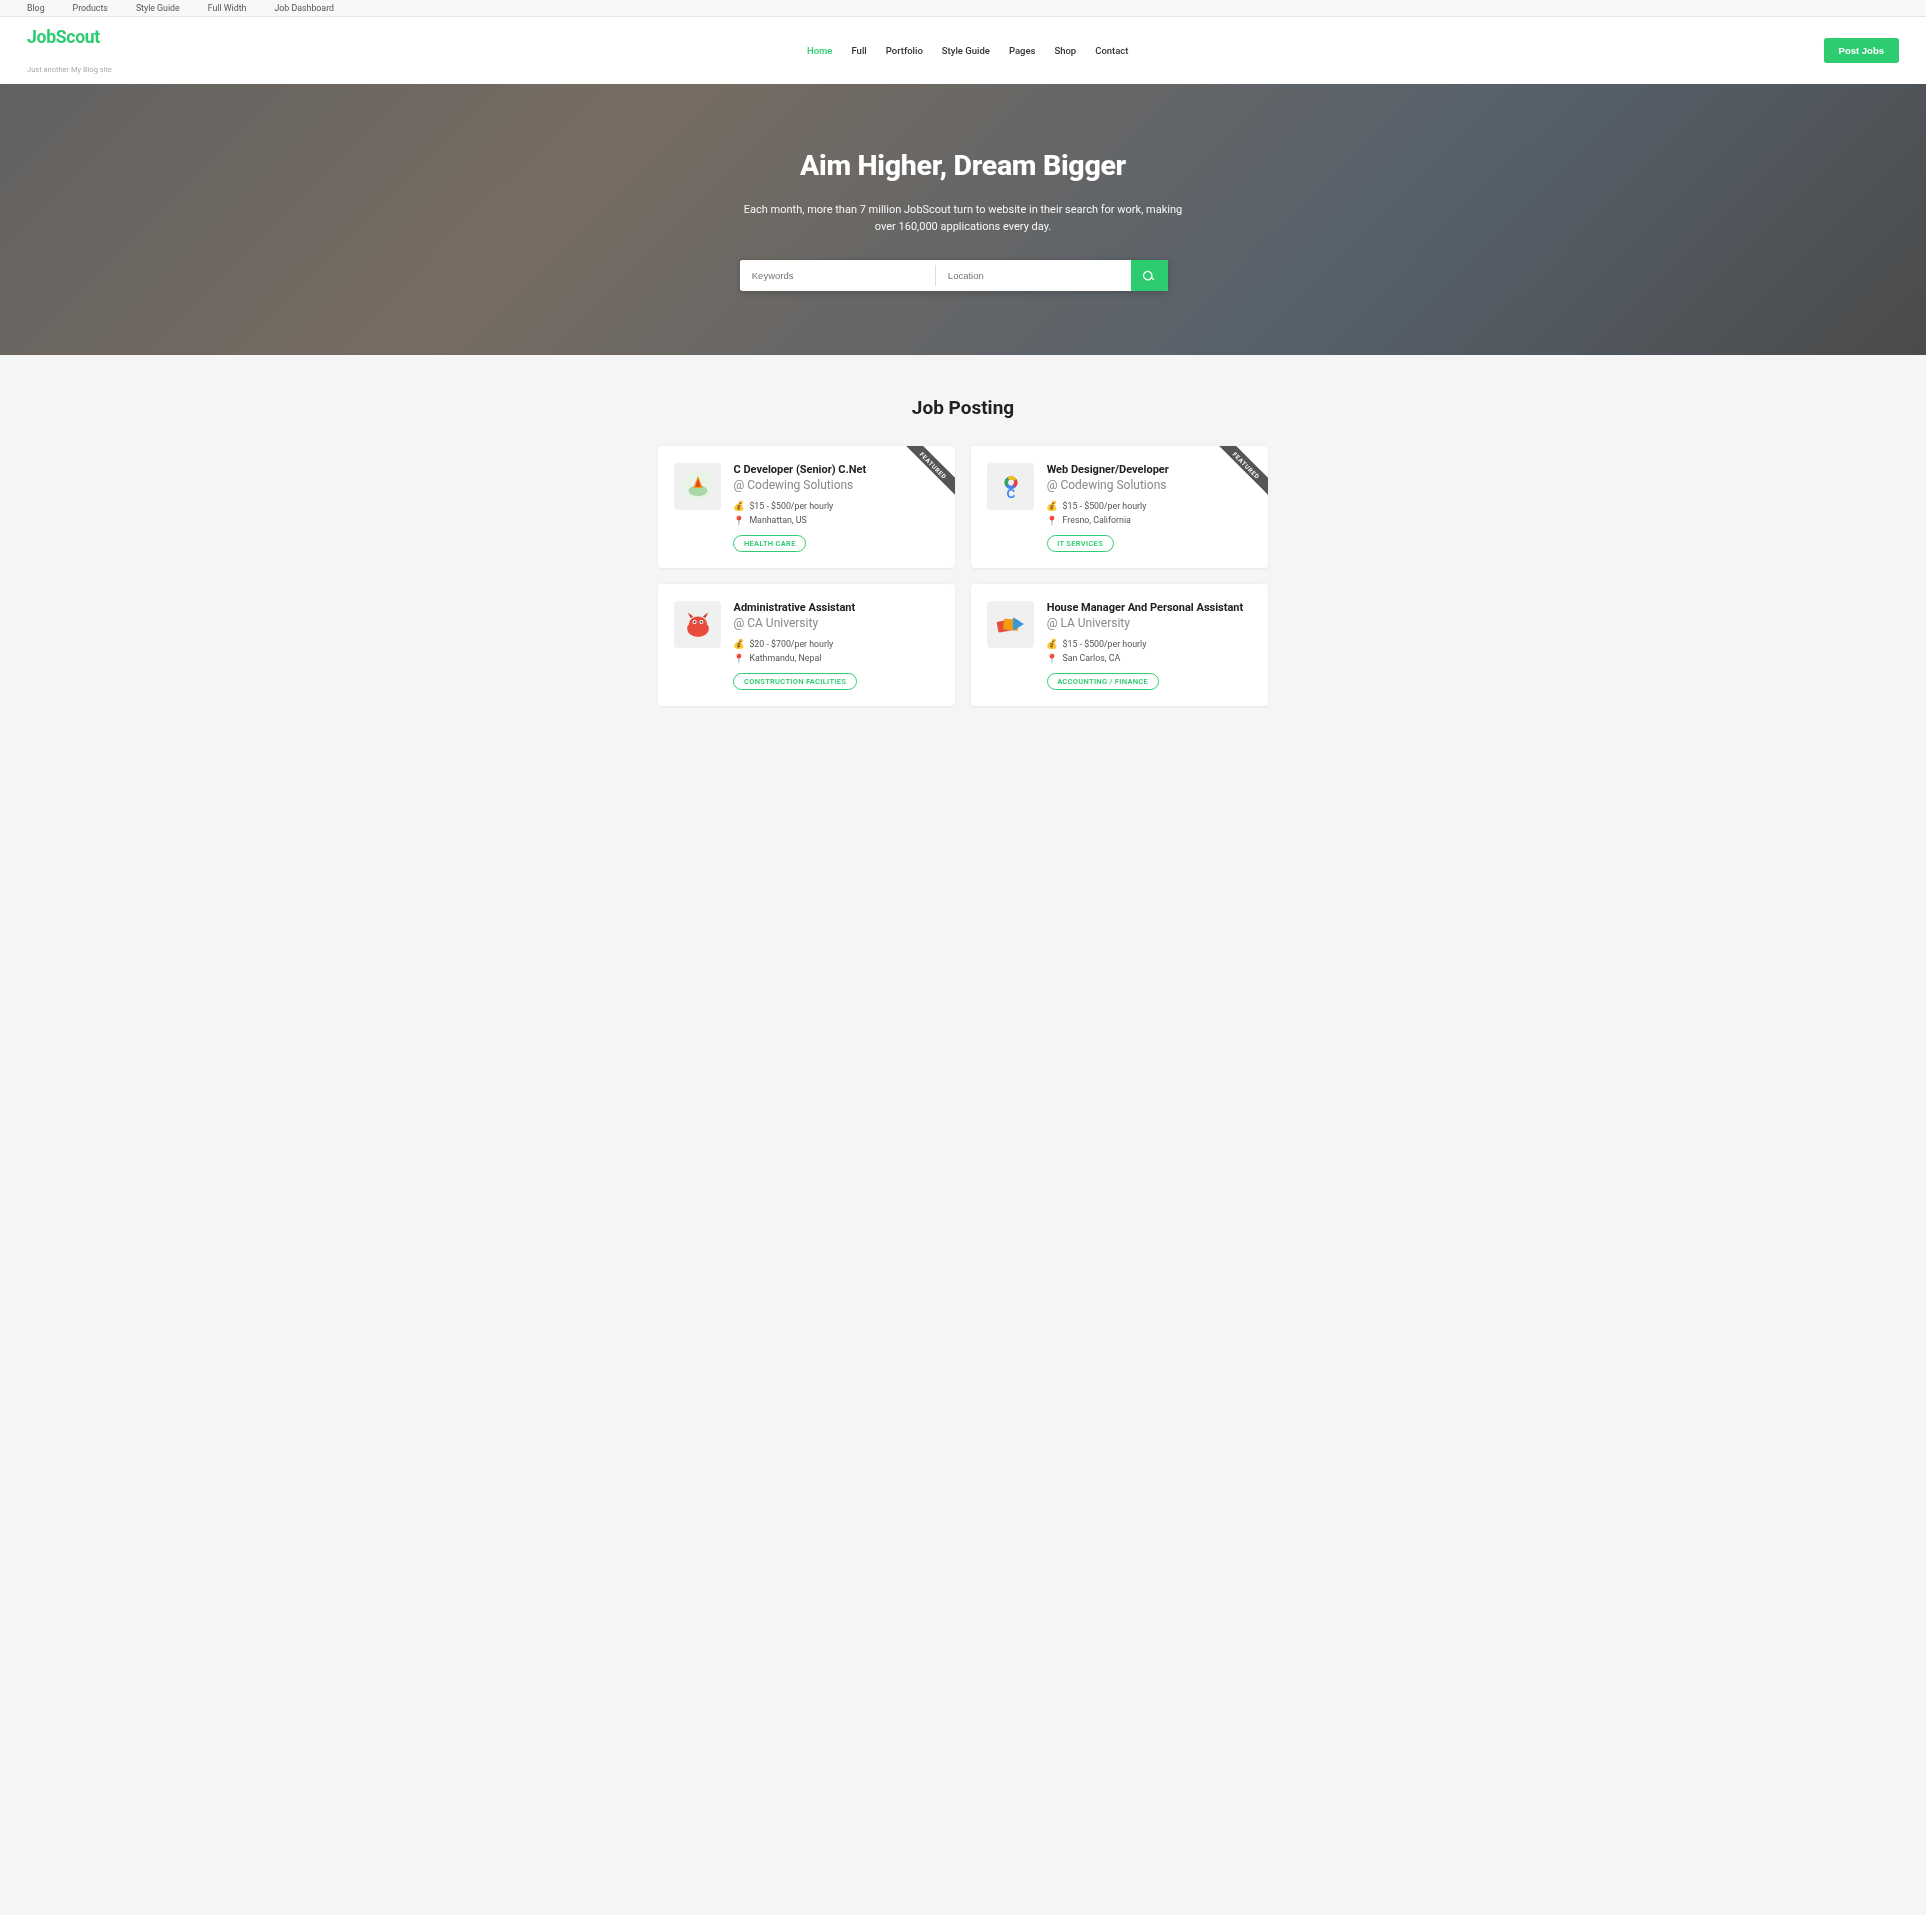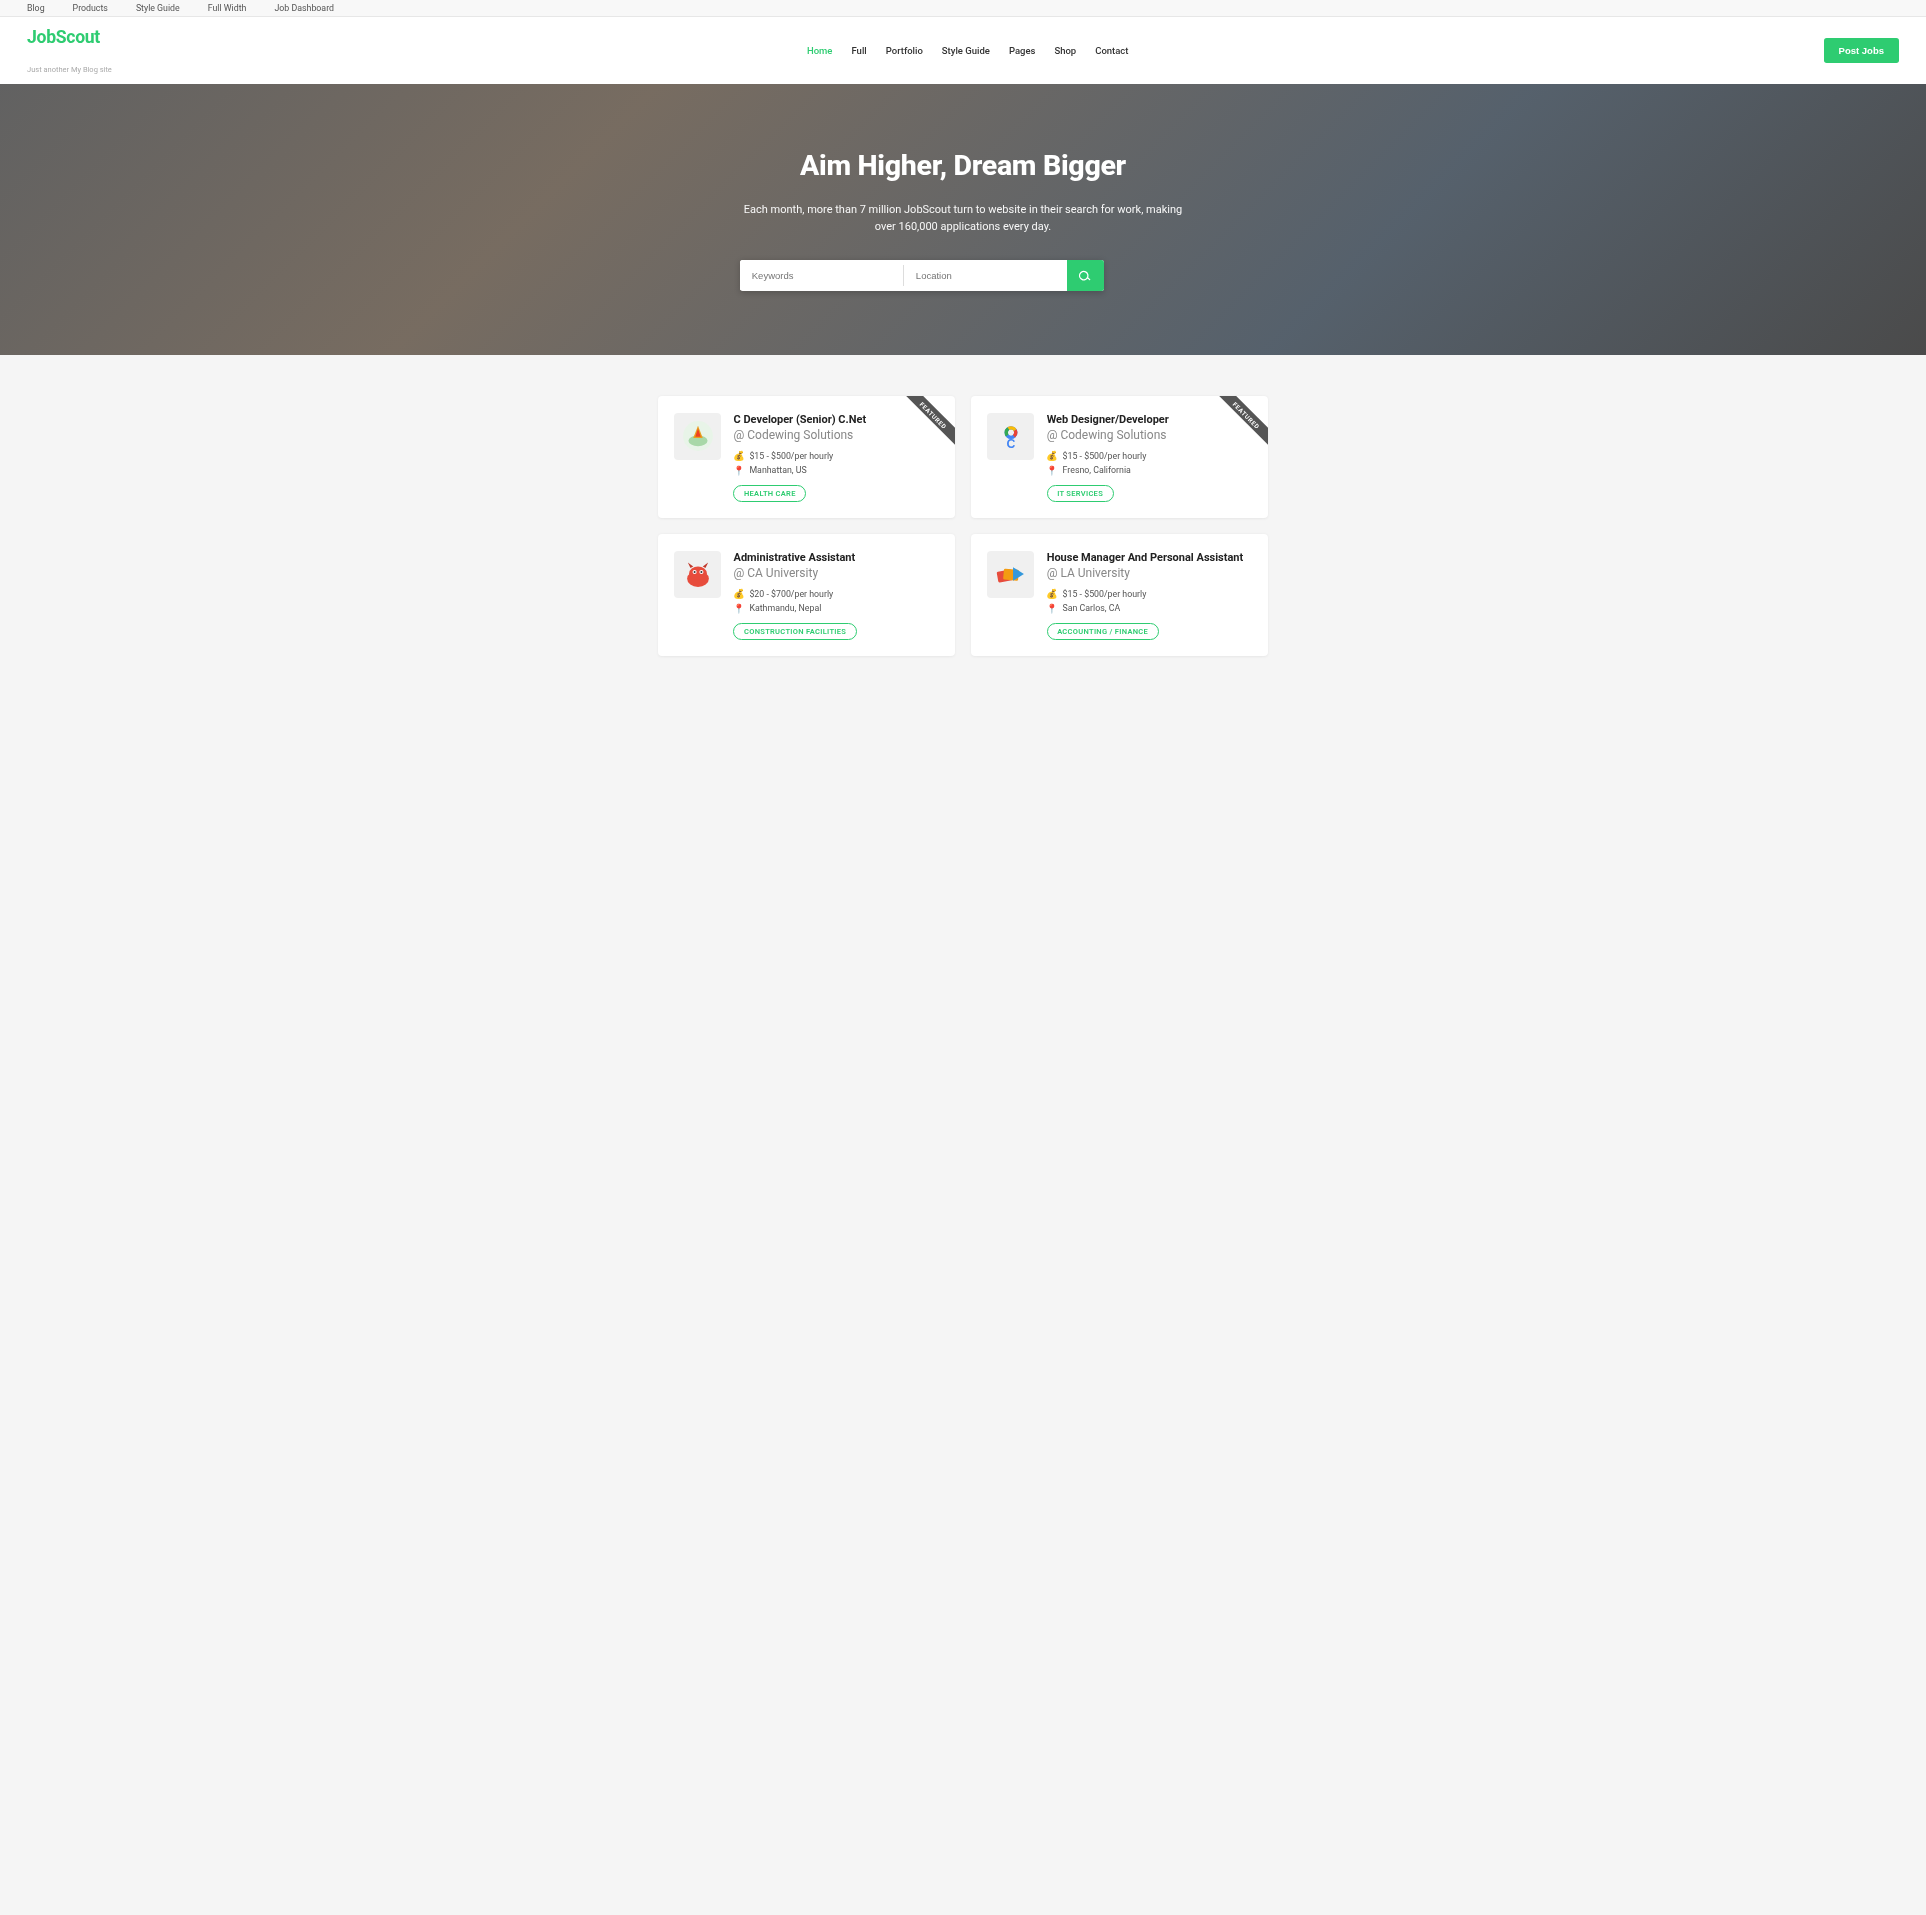--- a/index.html
+++ b/index.html
@@ -18,21 +18,21 @@
     .main-nav a { font-size: 9.5px; color: #333; text-decoration: none; font-weight: 500; text-align: center; }
     .main-nav a.active { color: #2ecc71; }
     .post-jobs-btn { background: #2ecc71; color: #fff; border: none; border-radius: 2.7px; padding: 6.8px 15px; font-size: 9.5px; font-weight: 600; cursor: pointer; }
 
     
     .hero { position: relative; height: 271px; background: linear-gradient(rgba(0,0,0,0.45), rgba(0,0,0,0.45)), #888; display: flex; flex-direction: column; align-items: center; justify-content: center; overflow: hidden; }
     .hero-bg { position: absolute; inset: 0; background: linear-gradient(135deg, #6b6b6b 0%, #8a7a6a 30%, #5a6a7a 70%, #4a4a4a 100%); opacity: 0.7; }
     .hero-content { position: relative; z-index: 1; text-align: center; color: #fff; max-width: 474px; padding: 0 13.6px; }
     .hero-title { font-size: 28.5px; font-weight: 800; margin-bottom: 19px; letter-spacing: -0.3px; }
     .hero-sub { font-size: 11px; line-height: 1.6; margin-bottom: 24px; opacity: 0.95; }
-    .search-bar { display: flex; align-items: center; background: #fff; border-radius: 2.7px; overflow: hidden; width: 364px; max-width: 100%; box-shadow: 0 1.4px 6.8px rgba(0,0,0,0.2); }
+    .search-bar { display: flex; align-items: center; background: #fff; border-radius: 2.7px; overflow: hidden; width: 428px; max-width: 100%; box-shadow: 0 1.4px 6.8px rgba(0,0,0,0.2); }
     .search-input { flex: 1; border: none; outline: none; padding: 9.5px 12.2px; font-size: 9.5px; color: #555; }
     .search-divider { width: 0.7px; height: 20.3px; background: #ddd; }
     .search-btn { background: #2ecc71; border: none; padding: 9.5px 12.2px; cursor: pointer; display: flex; align-items: center; justify-content: center; }
     .search-btn svg { width: 12.2px; height: 12.2px; fill: #fff; }
 
     
     .jobs-section { padding: 41px 54px; background: #f5f5f5; }
     .section-title { text-align: center; font-size: 19px; font-weight: 700; color: #222; margin-bottom: 27px; }
     .jobs-grid { display: grid; grid-template-columns: 1fr 1fr; gap: 16.3px; max-width: 610px; margin: 0 auto; }
 
@@ -93,20 +93,21 @@
       <button class="search-btn">
         <svg viewBox="0 0 24 24" xmlns="http://www.w3.org/2000/svg">
           <path d="M21 21l-4.35-4.35M16.65 16.65A7.5 7.5 0 1 0 2 9.5a7.5 7.5 0 0 0 14.65 7.15z" stroke="white" stroke-width="2.5" fill="none" stroke-linecap="round"></path>
         </svg>
       </button>
     </div>
   </div>
 </section>
 
 <section class="jobs-section">
+  <h2 class="section-title">Job Posting</h2>
   <div class="jobs-grid" id="jobs-grid">
 
   <div class="job-card">
     <div class="featured-ribbon">FEATURED</div>
     <div class="job-card-inner">
       <div class="job-logo">
         <svg width="34" height="34" viewBox="0 0 50 50">
       <circle cx="25" cy="25" r="22" fill="#e8f4e8"></circle>
 
       <ellipse cx="25" cy="32" rx="14" ry="8" fill="#a8d8a8"></ellipse>

